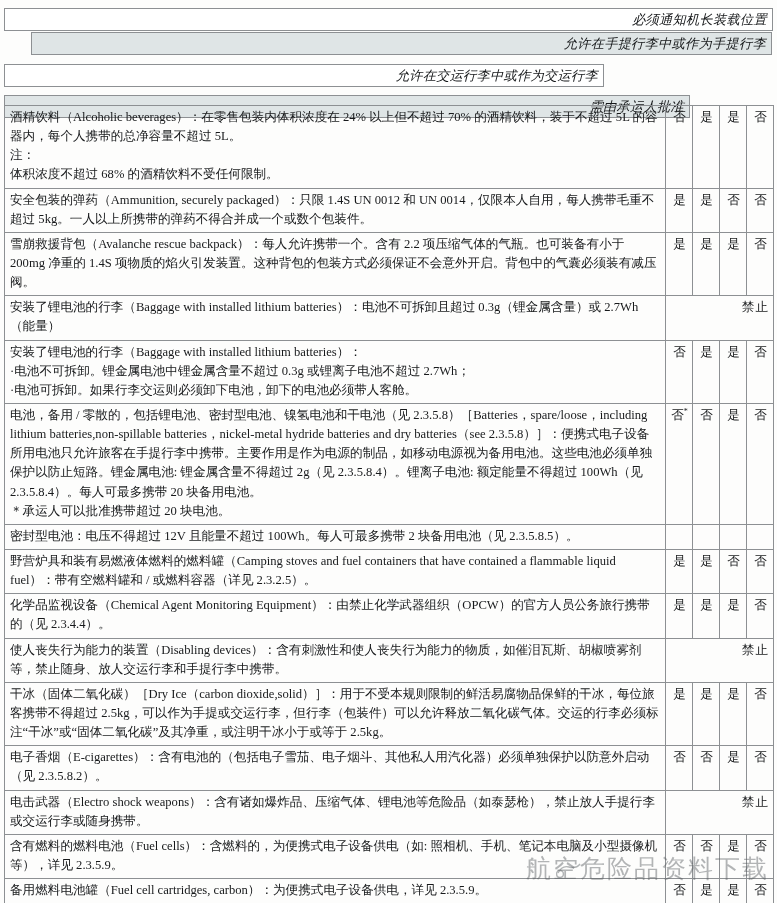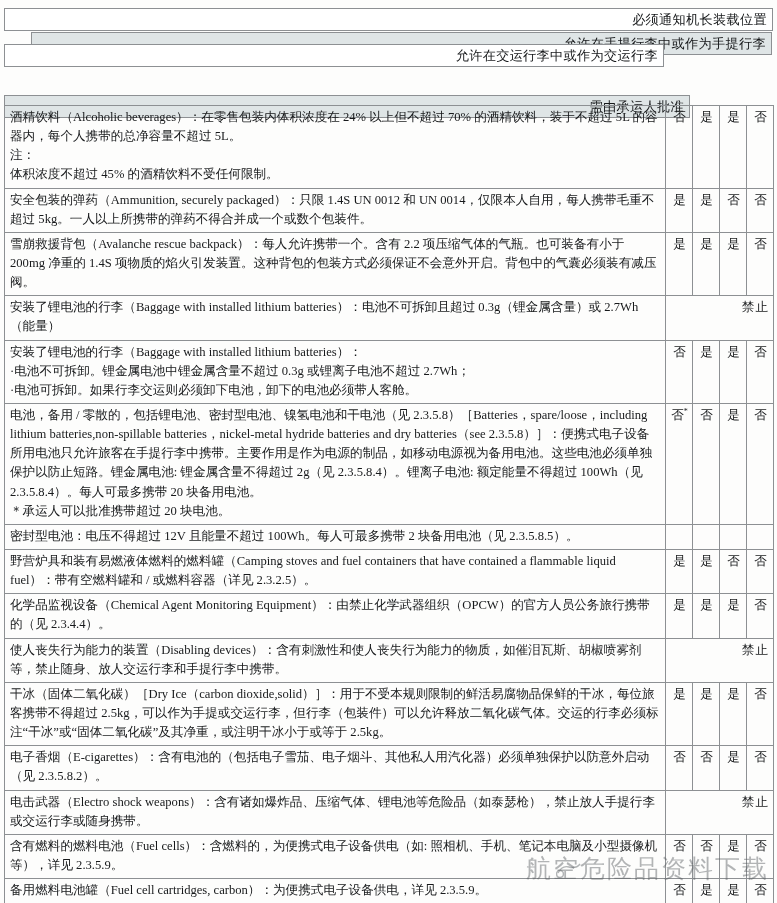--- a/index.html
+++ b/index.html
@@ -23,20 +23,21 @@
     background: #fdfdfc;
   }
 
   
   .hdr-wrap {
     position: absolute;
     left: 4px;
     top: 8px;
     width: 769px;
     height: 98px;
+    font-style: italic;
   }
   .hdr-row {
     position: absolute;
     left: 0;
     height: 23px;
     box-sizing: border-box;
     border: 1px solid #8d9093;
     display: flex;
     align-items: center;
     justify-content: flex-end;
@@ -47,21 +48,21 @@
     white-space: nowrap;
     background: #ffffff;
   }
   .hdr-row.shade { background: #dfe5e6; }
   .hdr-row .hdr-label {
     font-family: "Liberation Serif", "DejaVu Serif", serif;
     line-height: 1;
   }
   .hdr-r0 { top: 0px;  width: 769px; }
   .hdr-r1 { top: 24px; width: 741px; margin-left: 27px; }
-  .hdr-r2 { top: 36px; width: 660px; }
+  .hdr-r2 { top: 56px; width: 600px; }
   .hdr-r3 { top: 87px; width: 686px; }
 
   
   .tbl {
     position: absolute;
     left: 4px;
     top: 105px;
     width: 769px;
     border-collapse: collapse;
     table-layout: fixed;
@@ -150,21 +151,21 @@
         <col class="c-yn">
         <col class="c-yn">
         <col class="c-yn">
         <col class="c-yn">
     </colgroup>
     <tbody>
         <tr>
           <td class="c-desc">
             <span class="txt blk">酒精饮料（Alcoholic beverages）：在零售包装内体积浓度在 24% 以上但不超过 70% 的酒精饮料，装于不超过 5L 的容器内，每个人携带的总净容量不超过 5L。</span>
             <span class="txt blk">注：</span>
-            <span class="txt blk">体积浓度不超过 45% 的酒精饮料不受任何限制。</span>
+            <span class="txt blk">体积浓度不超过 68% 的酒精饮料不受任何限制。</span>
           </td>
           <td class="yn c-yn"><span>否</span></td>
           <td class="yn c-yn"><span>是</span></td>
           <td class="yn c-yn"><span>是</span></td>
           <td class="yn c-yn"><span>否</span></td>
         </tr>
         <tr>
           <td class="c-desc">
             <span class="txt blk">安全包装的弹药（Ammunition, securely packaged）：只限 1.4S UN 0012 和 UN 0014，仅限本人自用，每人携带毛重不超过 5kg。一人以上所携带的弹药不得合并成一个或数个包装件。</span>
           </td>

